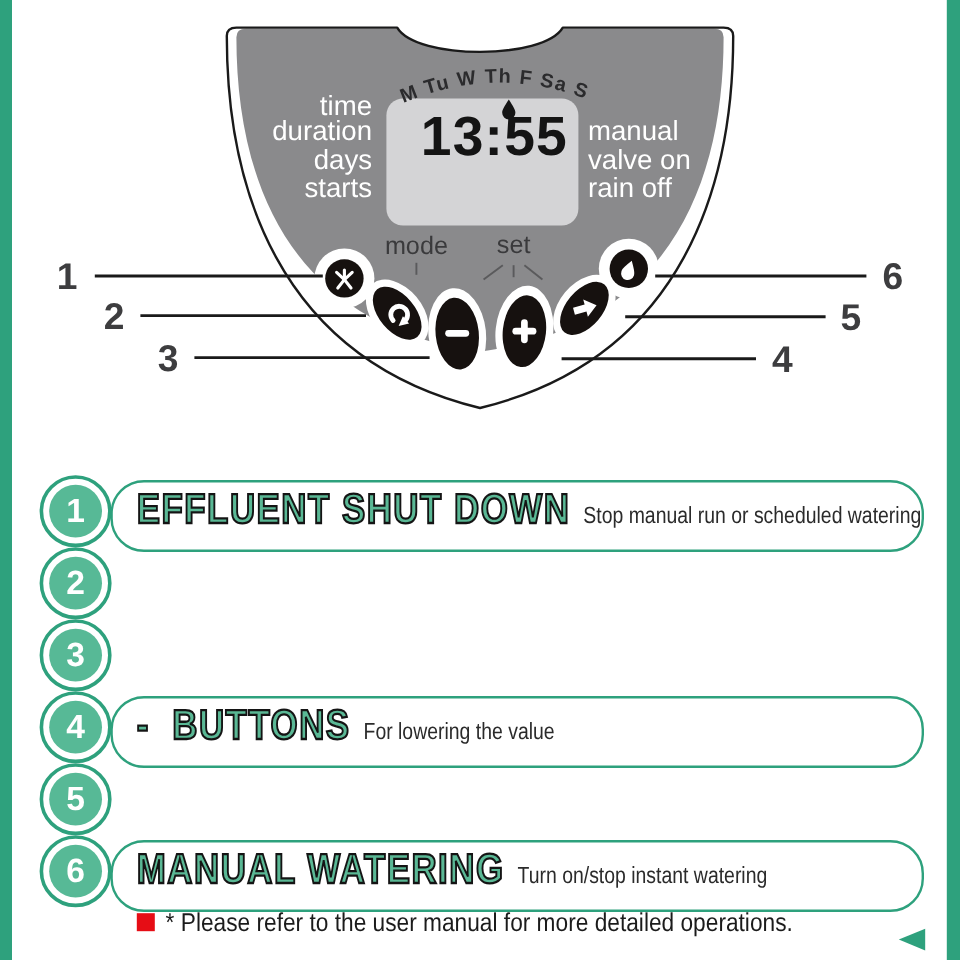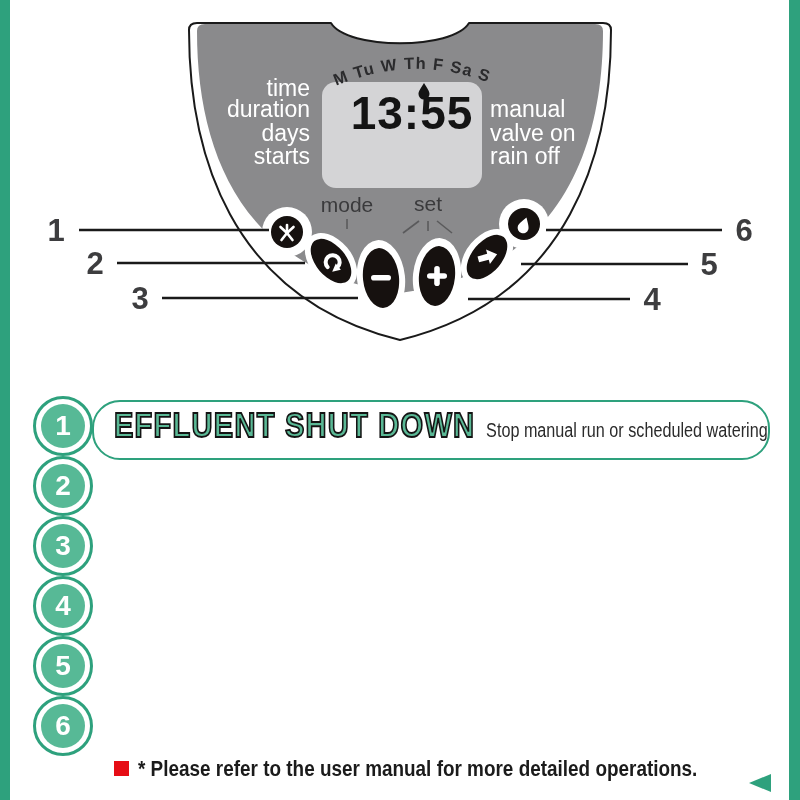--- a/index.html
+++ b/index.html
@@ -32,21 +32,21 @@
   .num-disc{width:44px;height:44px;border-radius:50%;background:#57b996;display:flex;align-items:center;justify-content:center;}
   .num-disc span{color:#fff;font-size:28px;font-weight:bold;}
   .pill{position:absolute;left:92px;width:678px;height:60px;border:2.5px solid #2ea17d;border-radius:28px;
     background:#fff;box-sizing:border-box;overflow:hidden;padding-left:20px;white-space:nowrap;line-height:45px;}
   .pill-text{display:inline-block;transform:scaleX(0.83);transform-origin:0 50%;white-space:nowrap;}
   .pill-title{font-weight:bold;font-size:35px;letter-spacing:1.5px;color:#5ab895;
     -webkit-text-stroke:1.9px #141414;white-space:pre;}
   .pill-desc{font-size:19.5px;color:#2b2b2b;margin-left:13px;}
 
   
-  .footnote{position:absolute;top:757px;left:114px;display:flex;align-items:flex-start;font-weight:bold;}
+  .footnote{position:absolute;top:757px;left:114px;display:flex;align-items:flex-start;}
   .footnote-square{width:15px;height:15px;background:#e60d15;margin-top:4px;flex:none;}
   .footnote-text{margin-left:9px;font-size:21.5px;color:#1b1b1b;transform:scaleX(0.88);
     transform-origin:0 0;white-space:nowrap;}
 </style>
 </head>
 <body>
 
 <div id="stage">
 
   <div class="side-bar left" style="background:#2ea17d"></div>
@@ -170,35 +170,41 @@
         </div>
     </div>
   </div>
 
   <div class="legend-row" style="top:580px">
     <div class="num-circle">
       <div class="num-disc">
           <span>4</span>
         </div>
     </div>
+    <div class="pill">
+      <span class="pill-text"><span class="pill-title">-  BUTTONS</span><span class="pill-desc">For lowering the value</span></span>
+    </div>
   </div>
 
   <div class="legend-row" style="top:640px">
     <div class="num-circle">
       <div class="num-disc">
           <span>5</span>
         </div>
     </div>
   </div>
 
   <div class="legend-row" style="top:700px">
     <div class="num-circle">
       <div class="num-disc">
           <span>6</span>
         </div>
+    </div>
+    <div class="pill">
+      <span class="pill-text"><span class="pill-title">MANUAL WATERING</span><span class="pill-desc">Turn on/stop instant watering</span></span>
     </div>
   </div>
 
   <div class="footnote">
     <div class="footnote-square"></div>
     <div class="footnote-text">* Please refer to the user manual for more detailed operations.</div>
   </div>
 
 </div>
 

